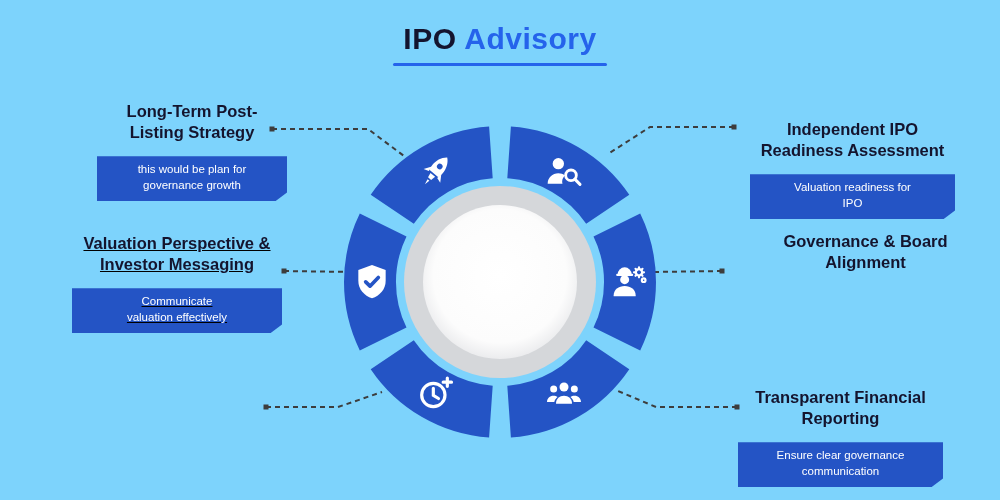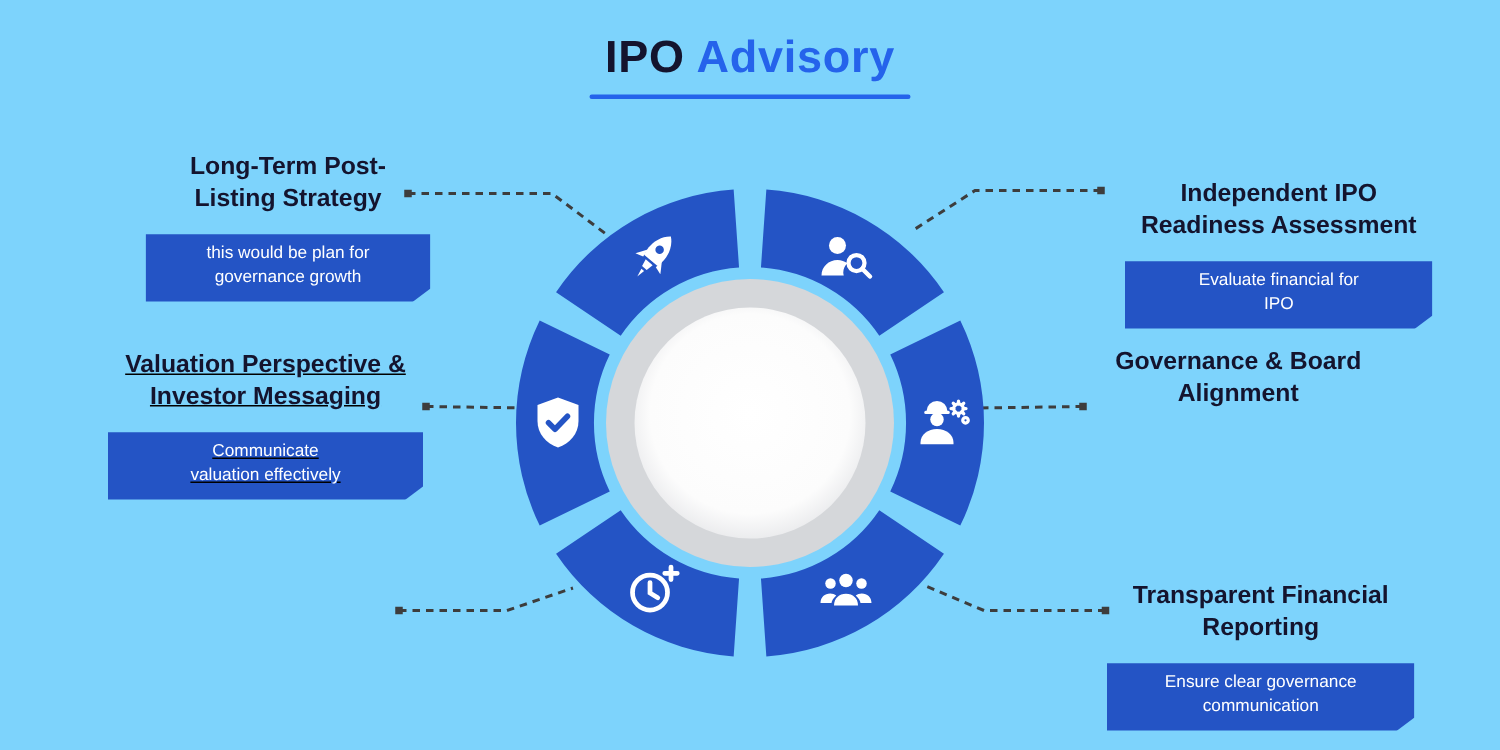--- a/index.html
+++ b/index.html
@@ -159,25 +159,25 @@
     <div class="item-title">Valuation Perspective &amp;
 Investor Messaging</div>
     <div class="item-tag">Communicate
 valuation effectively</div>
   </div>
 
 
   <div class="item" style="left:750px;top:95px;width:205px;margin-top:24px;">
     <div class="item-title">Independent IPO
 Readiness Assessment</div>
-    <div class="item-tag">Evaluate financial for
+    <div class="item-tag">Valuation readiness for
 IPO</div>
   </div>
 
-  <div class="item" style="left:728px;top:231px;width:195px;">
+  <div class="item" style="left:768px;top:231px;width:195px;">
     <div class="item-title">Governance &amp; Board
 Alignment</div>
   </div>
 
   <div class="item" style="left:738px;top:387px;width:205px;">
     <div class="item-title">Transparent Financial
 Reporting</div>
     <div class="item-tag">Ensure clear governance
 communication</div>
   </div>

